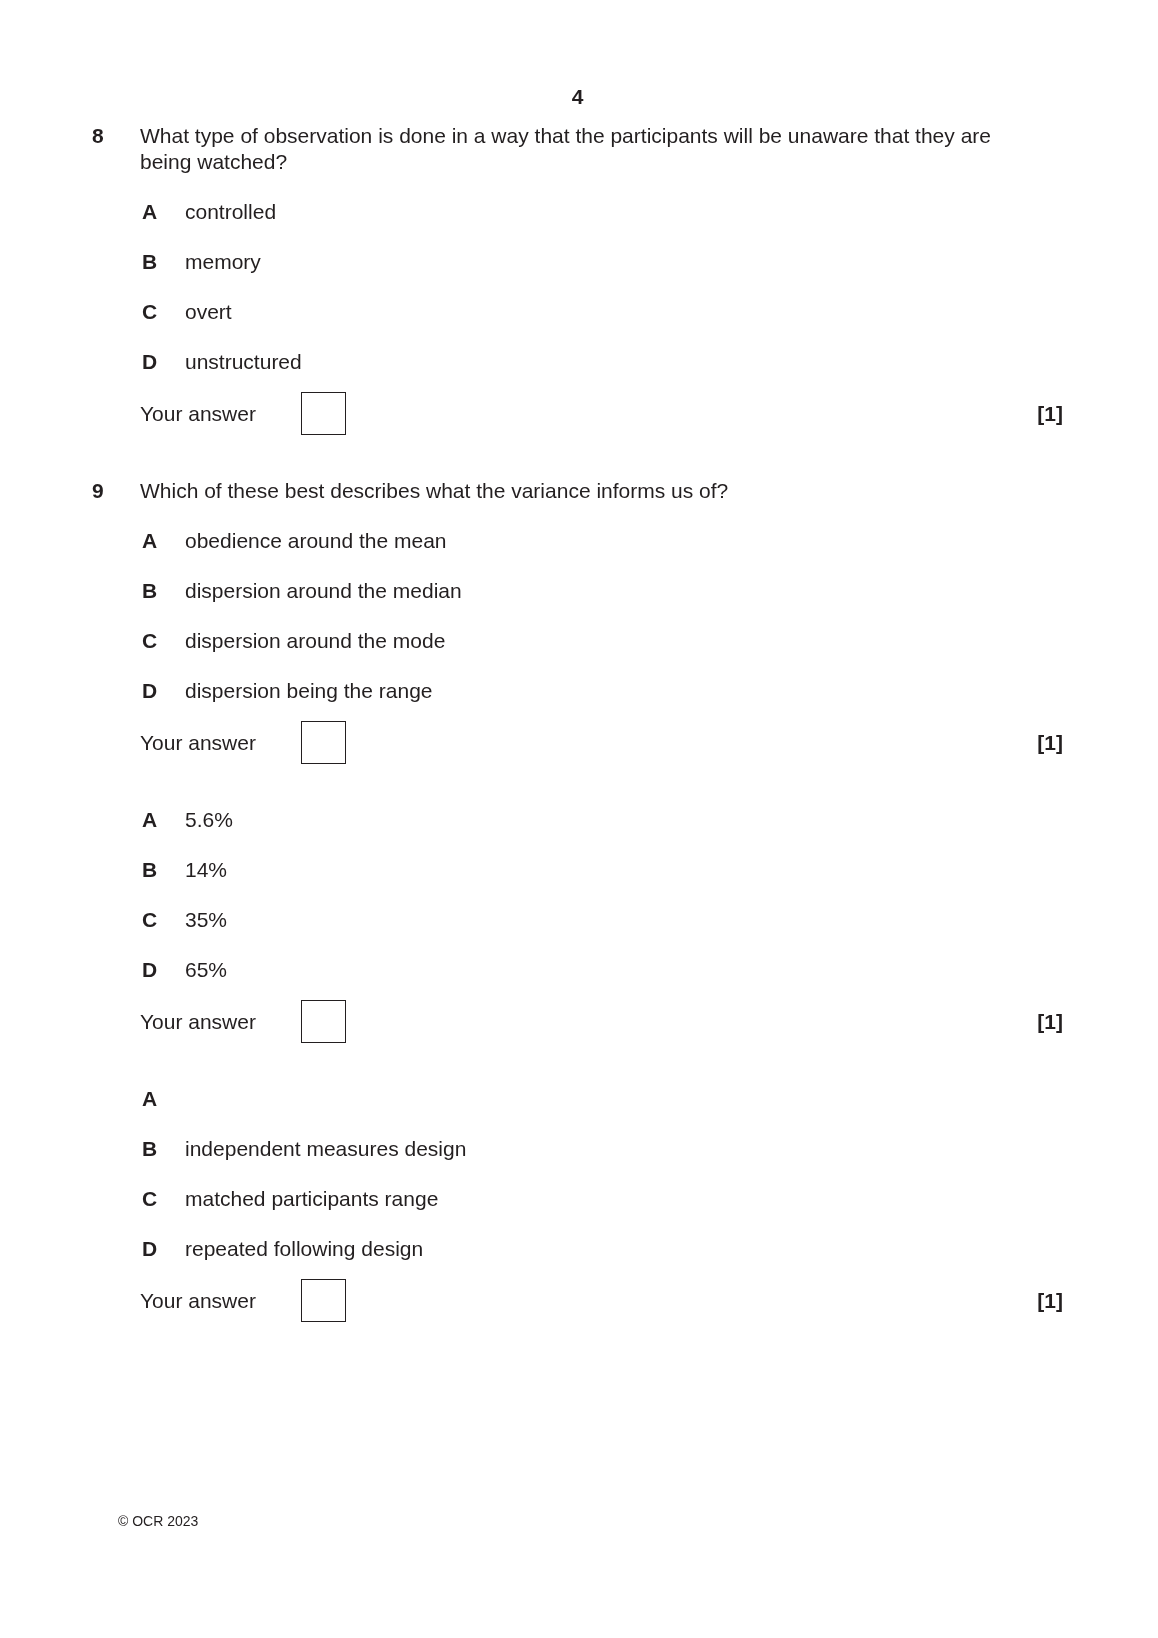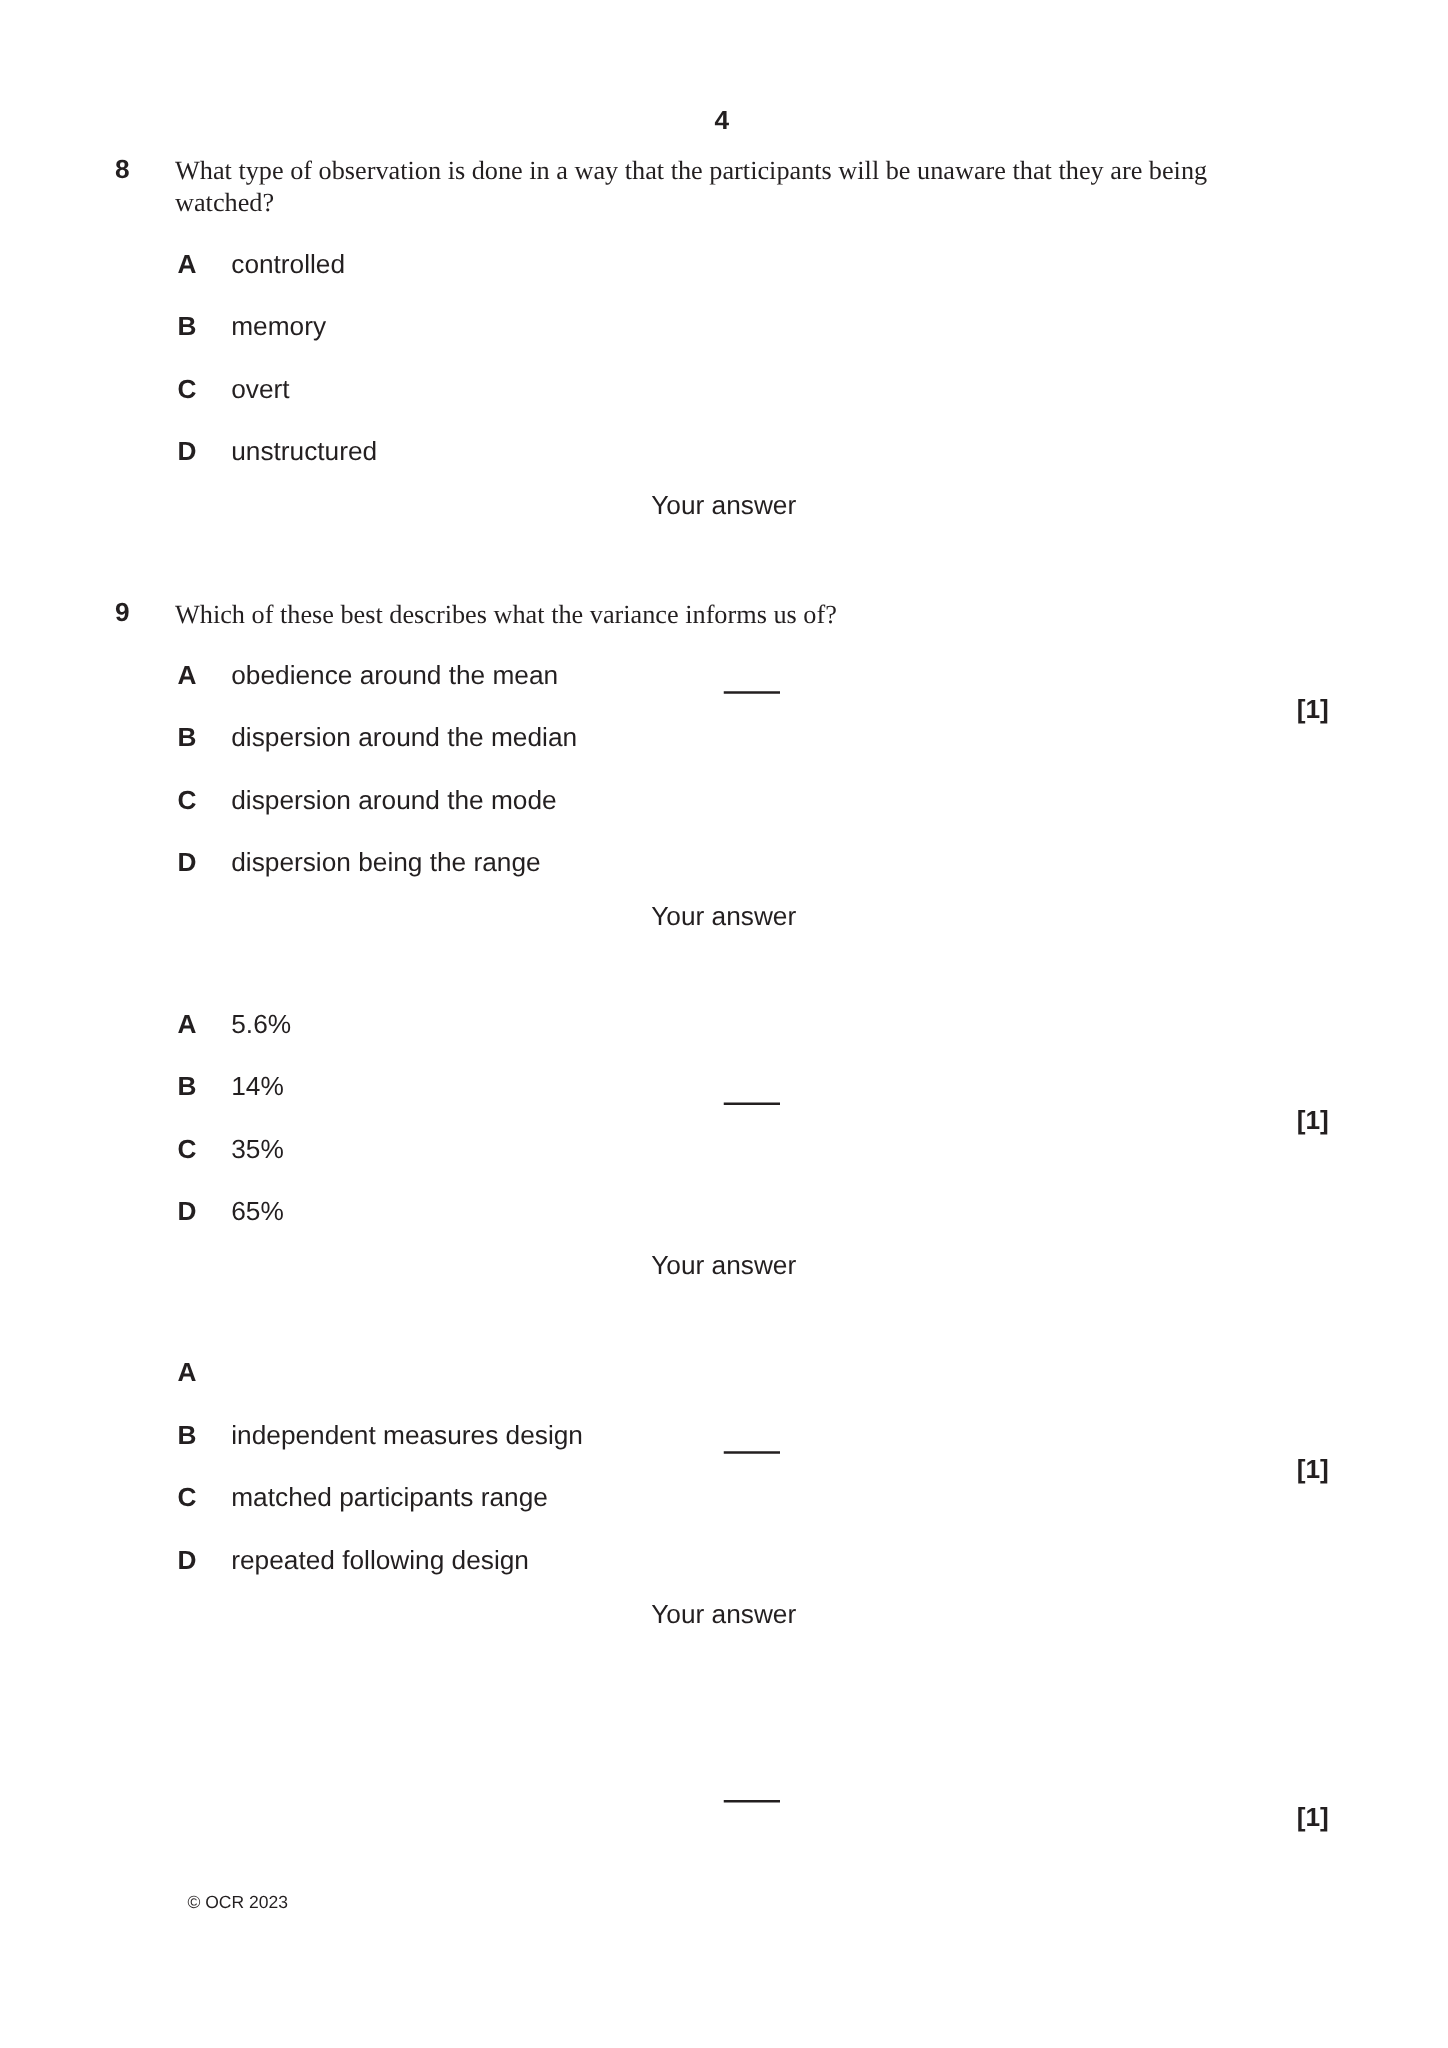--- a/index.html
+++ b/index.html
@@ -40,42 +40,40 @@
     align-items: flex-start;
   }
   .q-num {
     width: 48px;
     flex: 0 0 48px;
     font-weight: bold;
   }
   .q-text {
     width: 880px;
     max-width: 880px;
-    font-family: Liberation Serif, serif;
   }
   .q-body {
     margin-left: 48px;
   }
   .opt-row {
     display: flex;
     margin-top: 24px;
   }
   .opt-letter {
     width: 45px;
     flex: 0 0 45px;
     font-weight: bold;
     padding-left: 2px;
     box-sizing: border-box;
   }
   .answer-row {
     display: flex;
     align-items: center;
     margin-top: 17px;
     height: 43px;
-    flex-direction: column;
   }
   .answer-label {
     width: 161px;
     flex: 0 0 161px;
   }
   .answer-box {
     width: 45px;
     height: 43px;
     box-sizing: border-box;
     border: 1.5px solid #231f20;
@@ -85,21 +83,20 @@
     margin-left: auto;
     font-weight: bold;
   }
   .footer {
     position: absolute;
     left: 118px;
     top: 1512px;
     font-size: 14px;
     line-height: 18px;
     color: #231f20;
-    margin-left: 32px;
   }
 </style>
 </head>
 <body>
 
 <div class="page">
   <div class="content">
 
     <div class="page-number">4</div>
 

